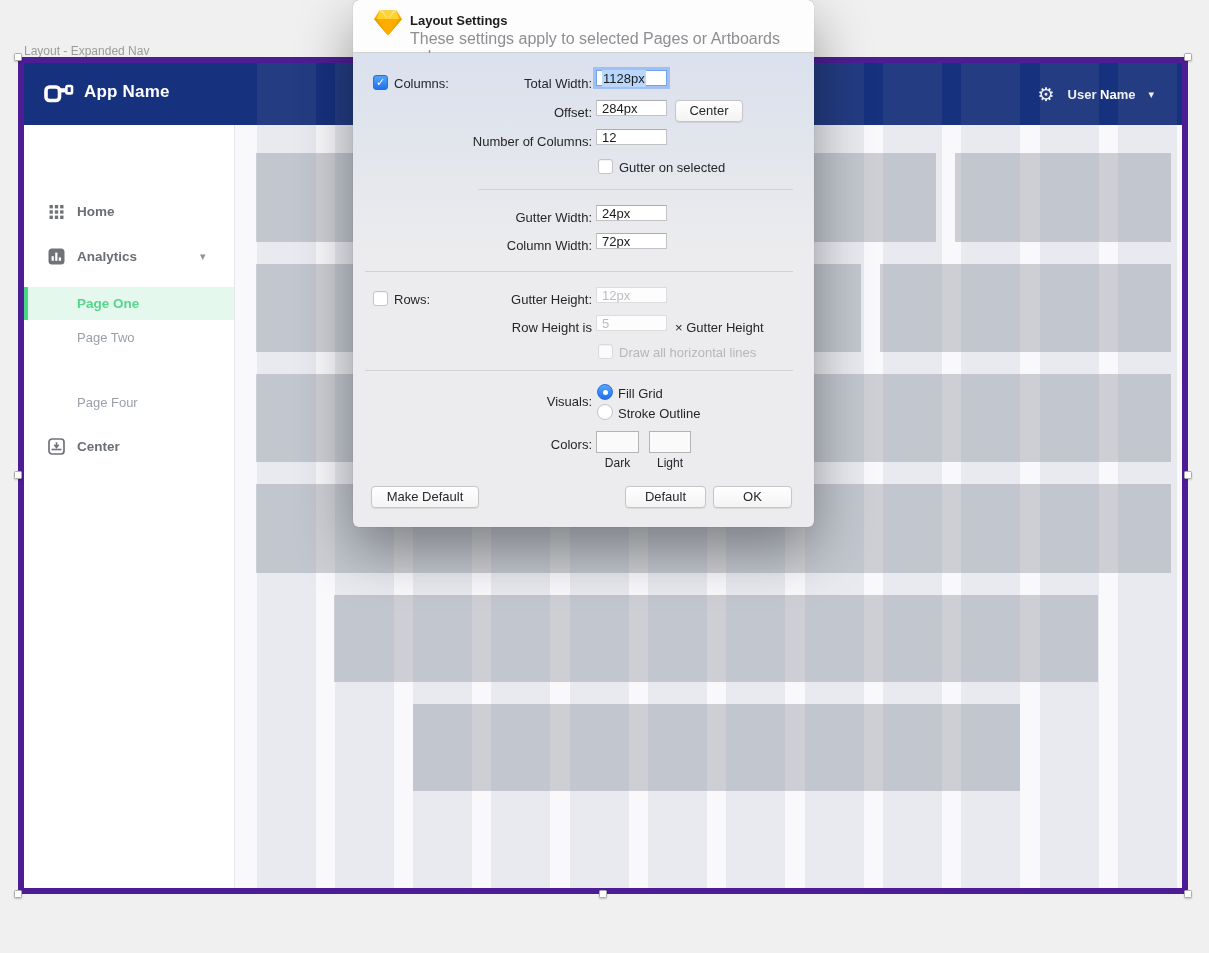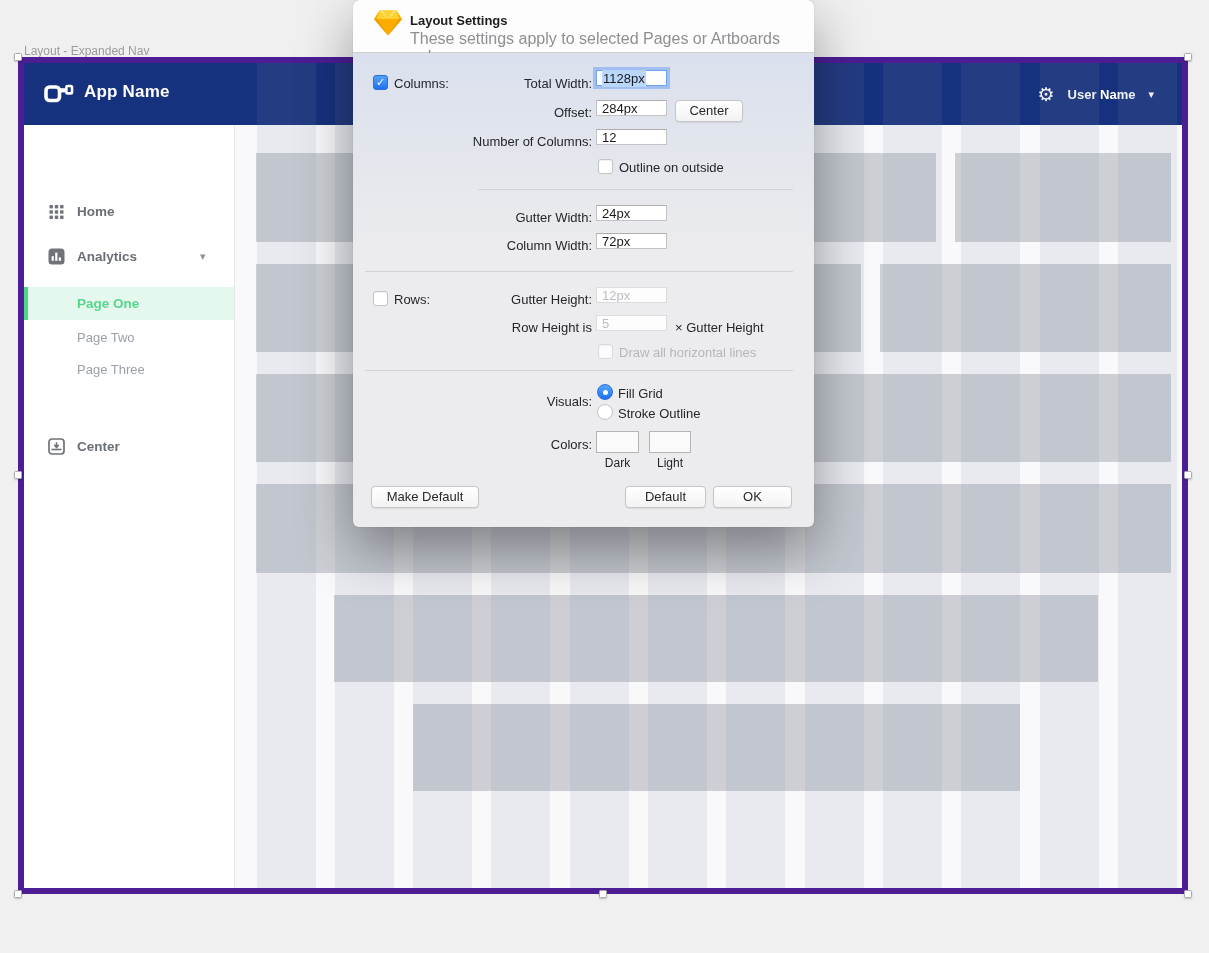--- a/index.html
+++ b/index.html
@@ -163,22 +163,22 @@
       </svg>
       <span class="lbl">Analytics</span>
       <span class="an-caret">▾</span>
     </div>
     <div class="side-item selected" style="top:162px;">
       <span class="lbl" style="left:49px;">Page One</span>
     </div>
     <div class="side-item" style="top:196px;">
       <span class="lbl sub">Page Two</span>
     </div>
-    <div class="side-item" style="top:228px;">
-      <span class="lbl sub">Page Three</span>
+    <div class="side-item" style="top:261px;">
+      <span class="lbl sub">Page Four</span>
     </div>
     <div class="side-item" style="top:305px;">
       <svg class="ic" width="17" height="17" viewBox="0 0 17 17">
         <rect x="1" y="1" width="15" height="15" rx="3" fill="none" stroke="#6f7277" stroke-width="1.7"></rect>
         <path d="M8.5 4.2 v4.2 M6.3 6.8 L8.5 9.4 L10.7 6.8" fill="none" stroke="#6f7277" stroke-width="1.6"></path>
         <path d="M3.5 11.5 h10" stroke="#6f7277" stroke-width="1.6"></path>
       </svg>
       <span class="lbl">Center</span>
     </div>
   </div>
@@ -232,21 +232,21 @@
     </div>
 
     <span class="form-label" style="top:52px;">Offset:</span>
     <input class="field" style="left: 243px; top: 47px;" value="284px">
     <button class="mac-btn" style="left:322px;top:47px;width:68px;">Center</button>
 
     <span class="form-label" style="top:81px;">Number of Columns:</span>
     <input class="field" style="left: 243px; top: 76px;" value="12">
 
     <span class="cb" style="left:245px;top:106px;"></span>
-    <span class="inline-lbl" style="left:266px;top:107px;">Outline on outside</span>
+    <span class="inline-lbl" style="left:266px;top:107px;">Gutter on selected</span>
 
     <div class="divider" style="left:125px;top:136px;width:315px;"></div>
 
     <span class="form-label" style="top:157px;">Gutter Width:</span>
     <input class="field" style="left: 243px; top: 152px;" value="24px">
 
     <span class="form-label" style="top:185px;">Column Width:</span>
     <input class="field" style="left: 243px; top: 180px;" value="72px">
 
     <div class="divider" style="left:12px;top:218px;width:428px;"></div>

